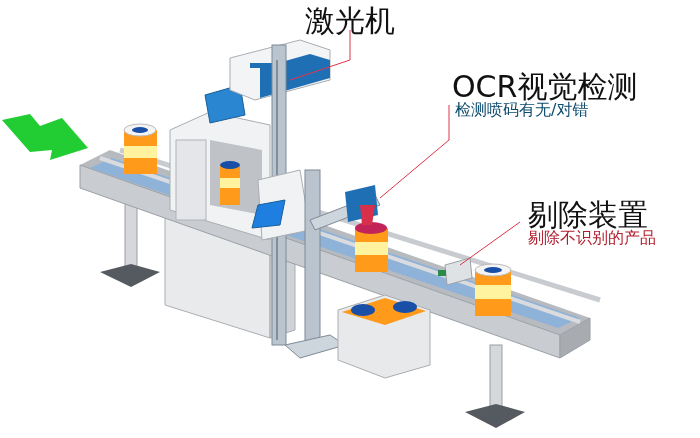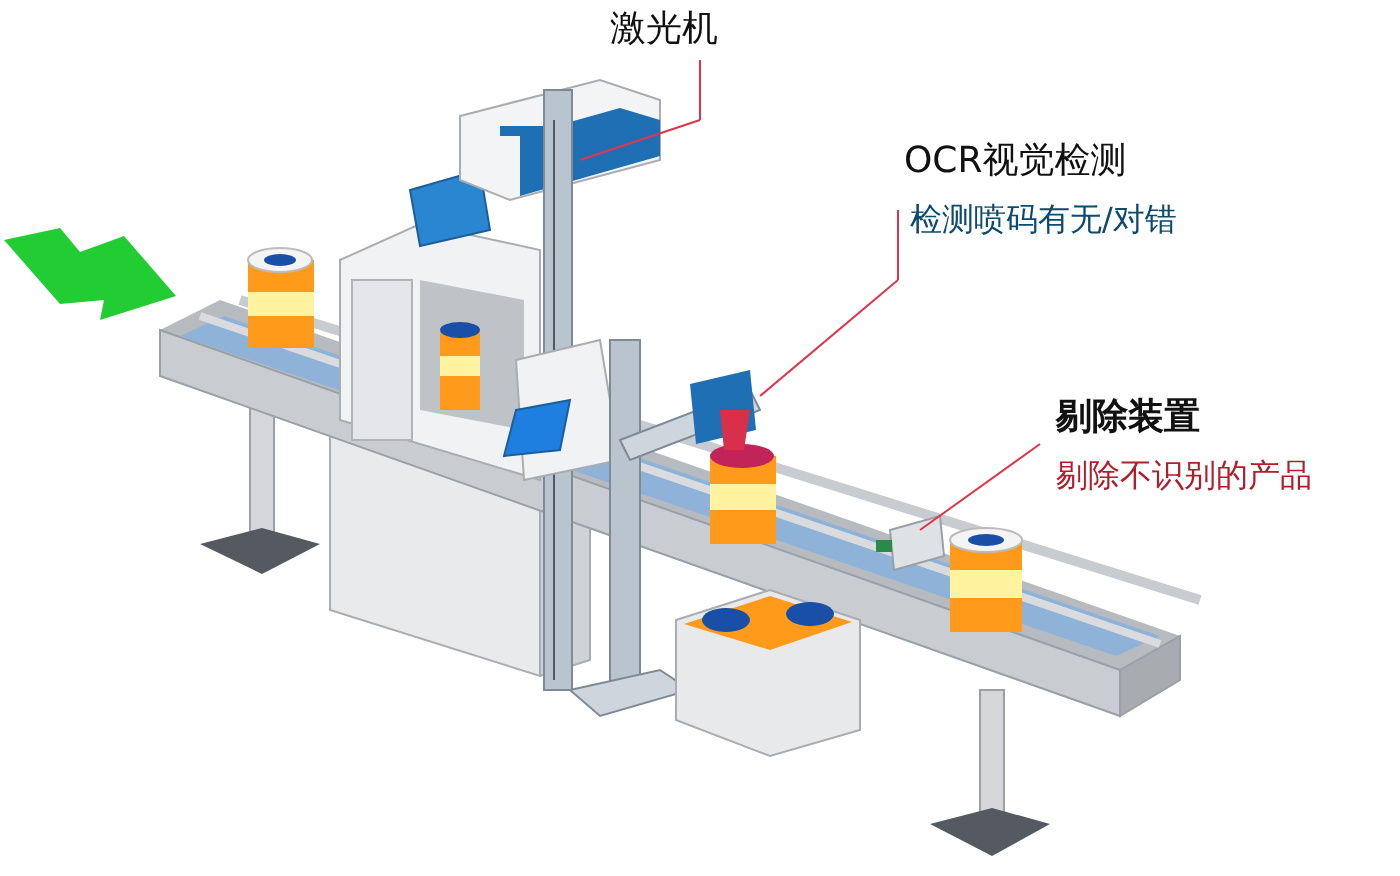--- a/index.html
+++ b/index.html
@@ -1,19 +1,19 @@
 <!DOCTYPE html>
 <html><head>
 <meta charset="utf-8">
 <style>
   html, body { margin: 0; padding: 0; background: #ffffff; }
   body { width: 700px; height: 438px; position: relative; overflow: hidden; font-family: "DejaVu Sans", sans-serif; }
   svg { position: absolute; left: 0; top: 0; }
   .lbl { position: absolute; white-space: nowrap; line-height: 1; }
-  .title { font-size: 18px; color: #111111; }
+  .title { font-size: 30px; color: #111111; }
   .sub { font-size: 16px; }
 </style>
 </head>
 <body>
 
 <svg width="700" height="438" viewBox="0 0 700 438">
 
   <polygon points="2,120 30,114 40,126 62,118 88,148 50,160 52,150 30,152" fill="#22cc33"></polygon>
 
   <g>
@@ -103,14 +103,14 @@
   <line x1="350" y1="30" x2="350" y2="60" stroke="#e0344a" stroke-width="1"></line>
   <line x1="350" y1="60" x2="290" y2="80" stroke="#e0344a" stroke-width="1"></line>
   <line x1="449" y1="105" x2="449" y2="140" stroke="#e0344a" stroke-width="1"></line>
   <line x1="449" y1="140" x2="380" y2="198" stroke="#e0344a" stroke-width="1"></line>
   <line x1="520" y1="222" x2="460" y2="265" stroke="#e0344a" stroke-width="1"></line>
 </svg>
 
 <div class="lbl title" style="left:305px; top:6px;">激光机</div>
 <div class="lbl title" style="left:452px; top:72px;">OCR视觉检测</div>
 <div class="lbl sub" style="left:455px; top:102px; color:#0c4a6e;">检测喷码有无/对错</div>
-<div class="lbl title" style="left:528px; top:200px;font-weight:bold;">剔除装置</div>
+<div class="lbl title" style="left:528px; top:200px;">剔除装置</div>
 <div class="lbl sub" style="left:528px; top:230px; color:#b01e2c;">剔除不识别的产品</div>
 
 </body></html>

